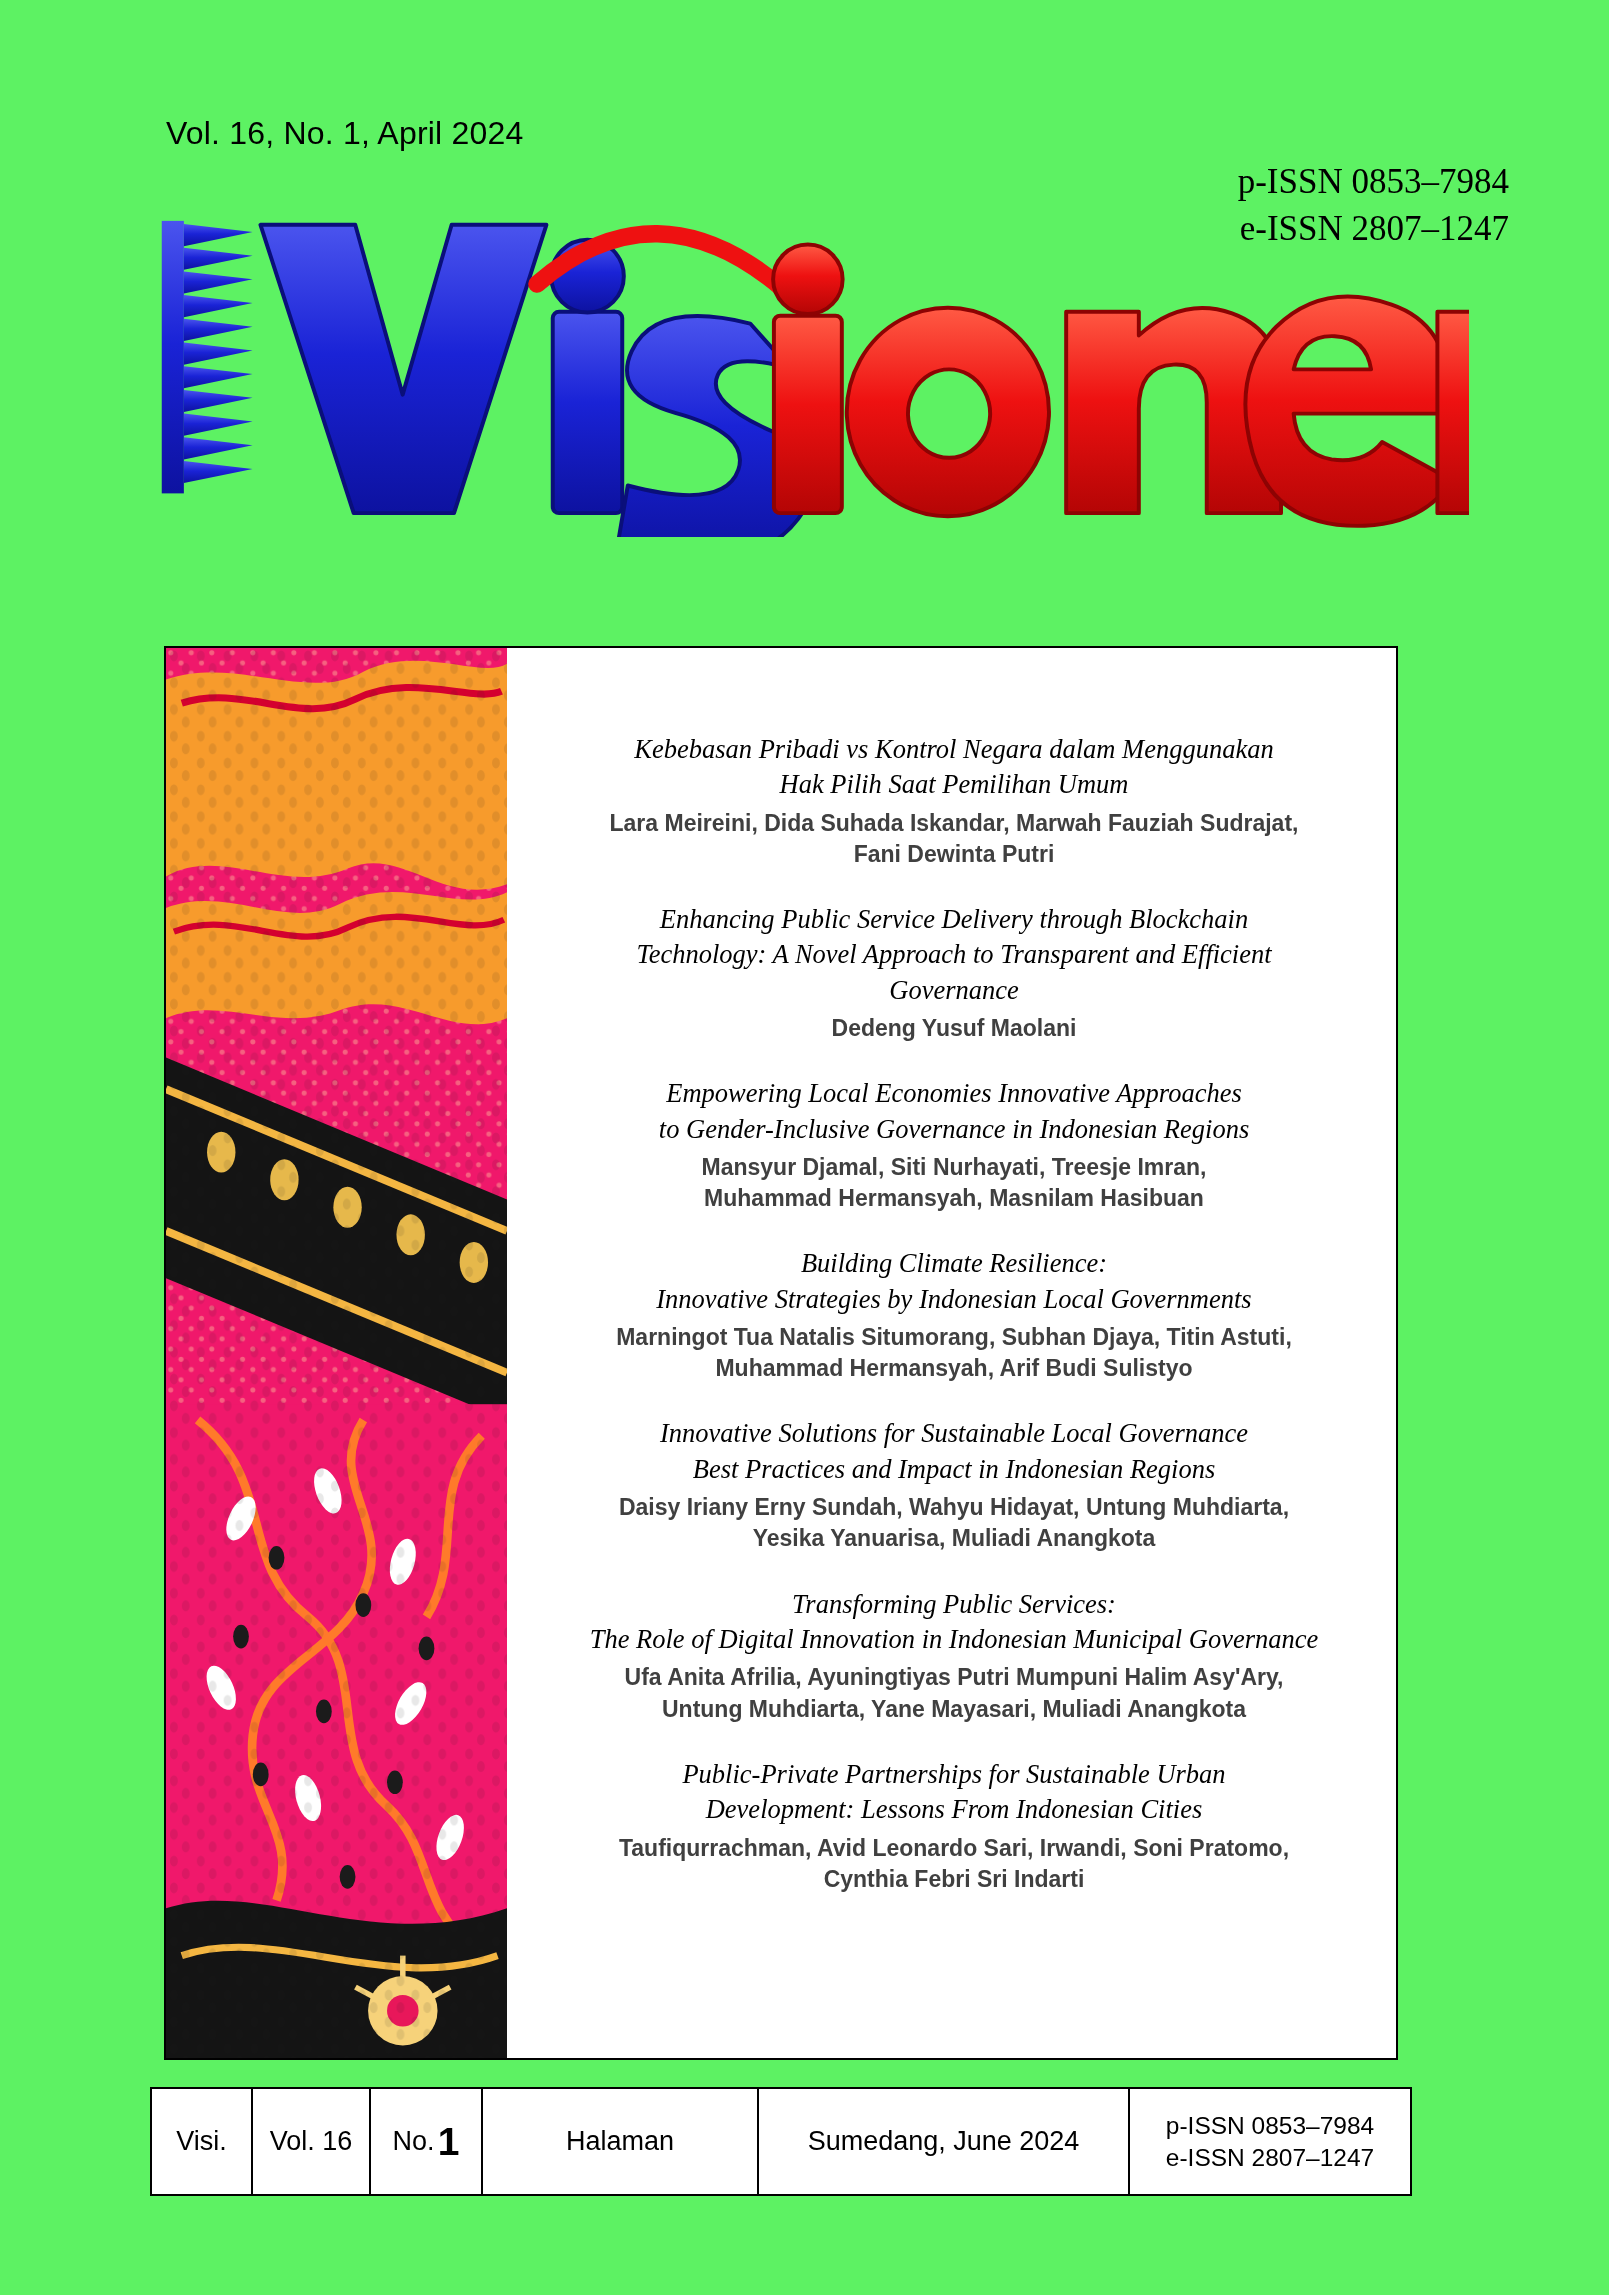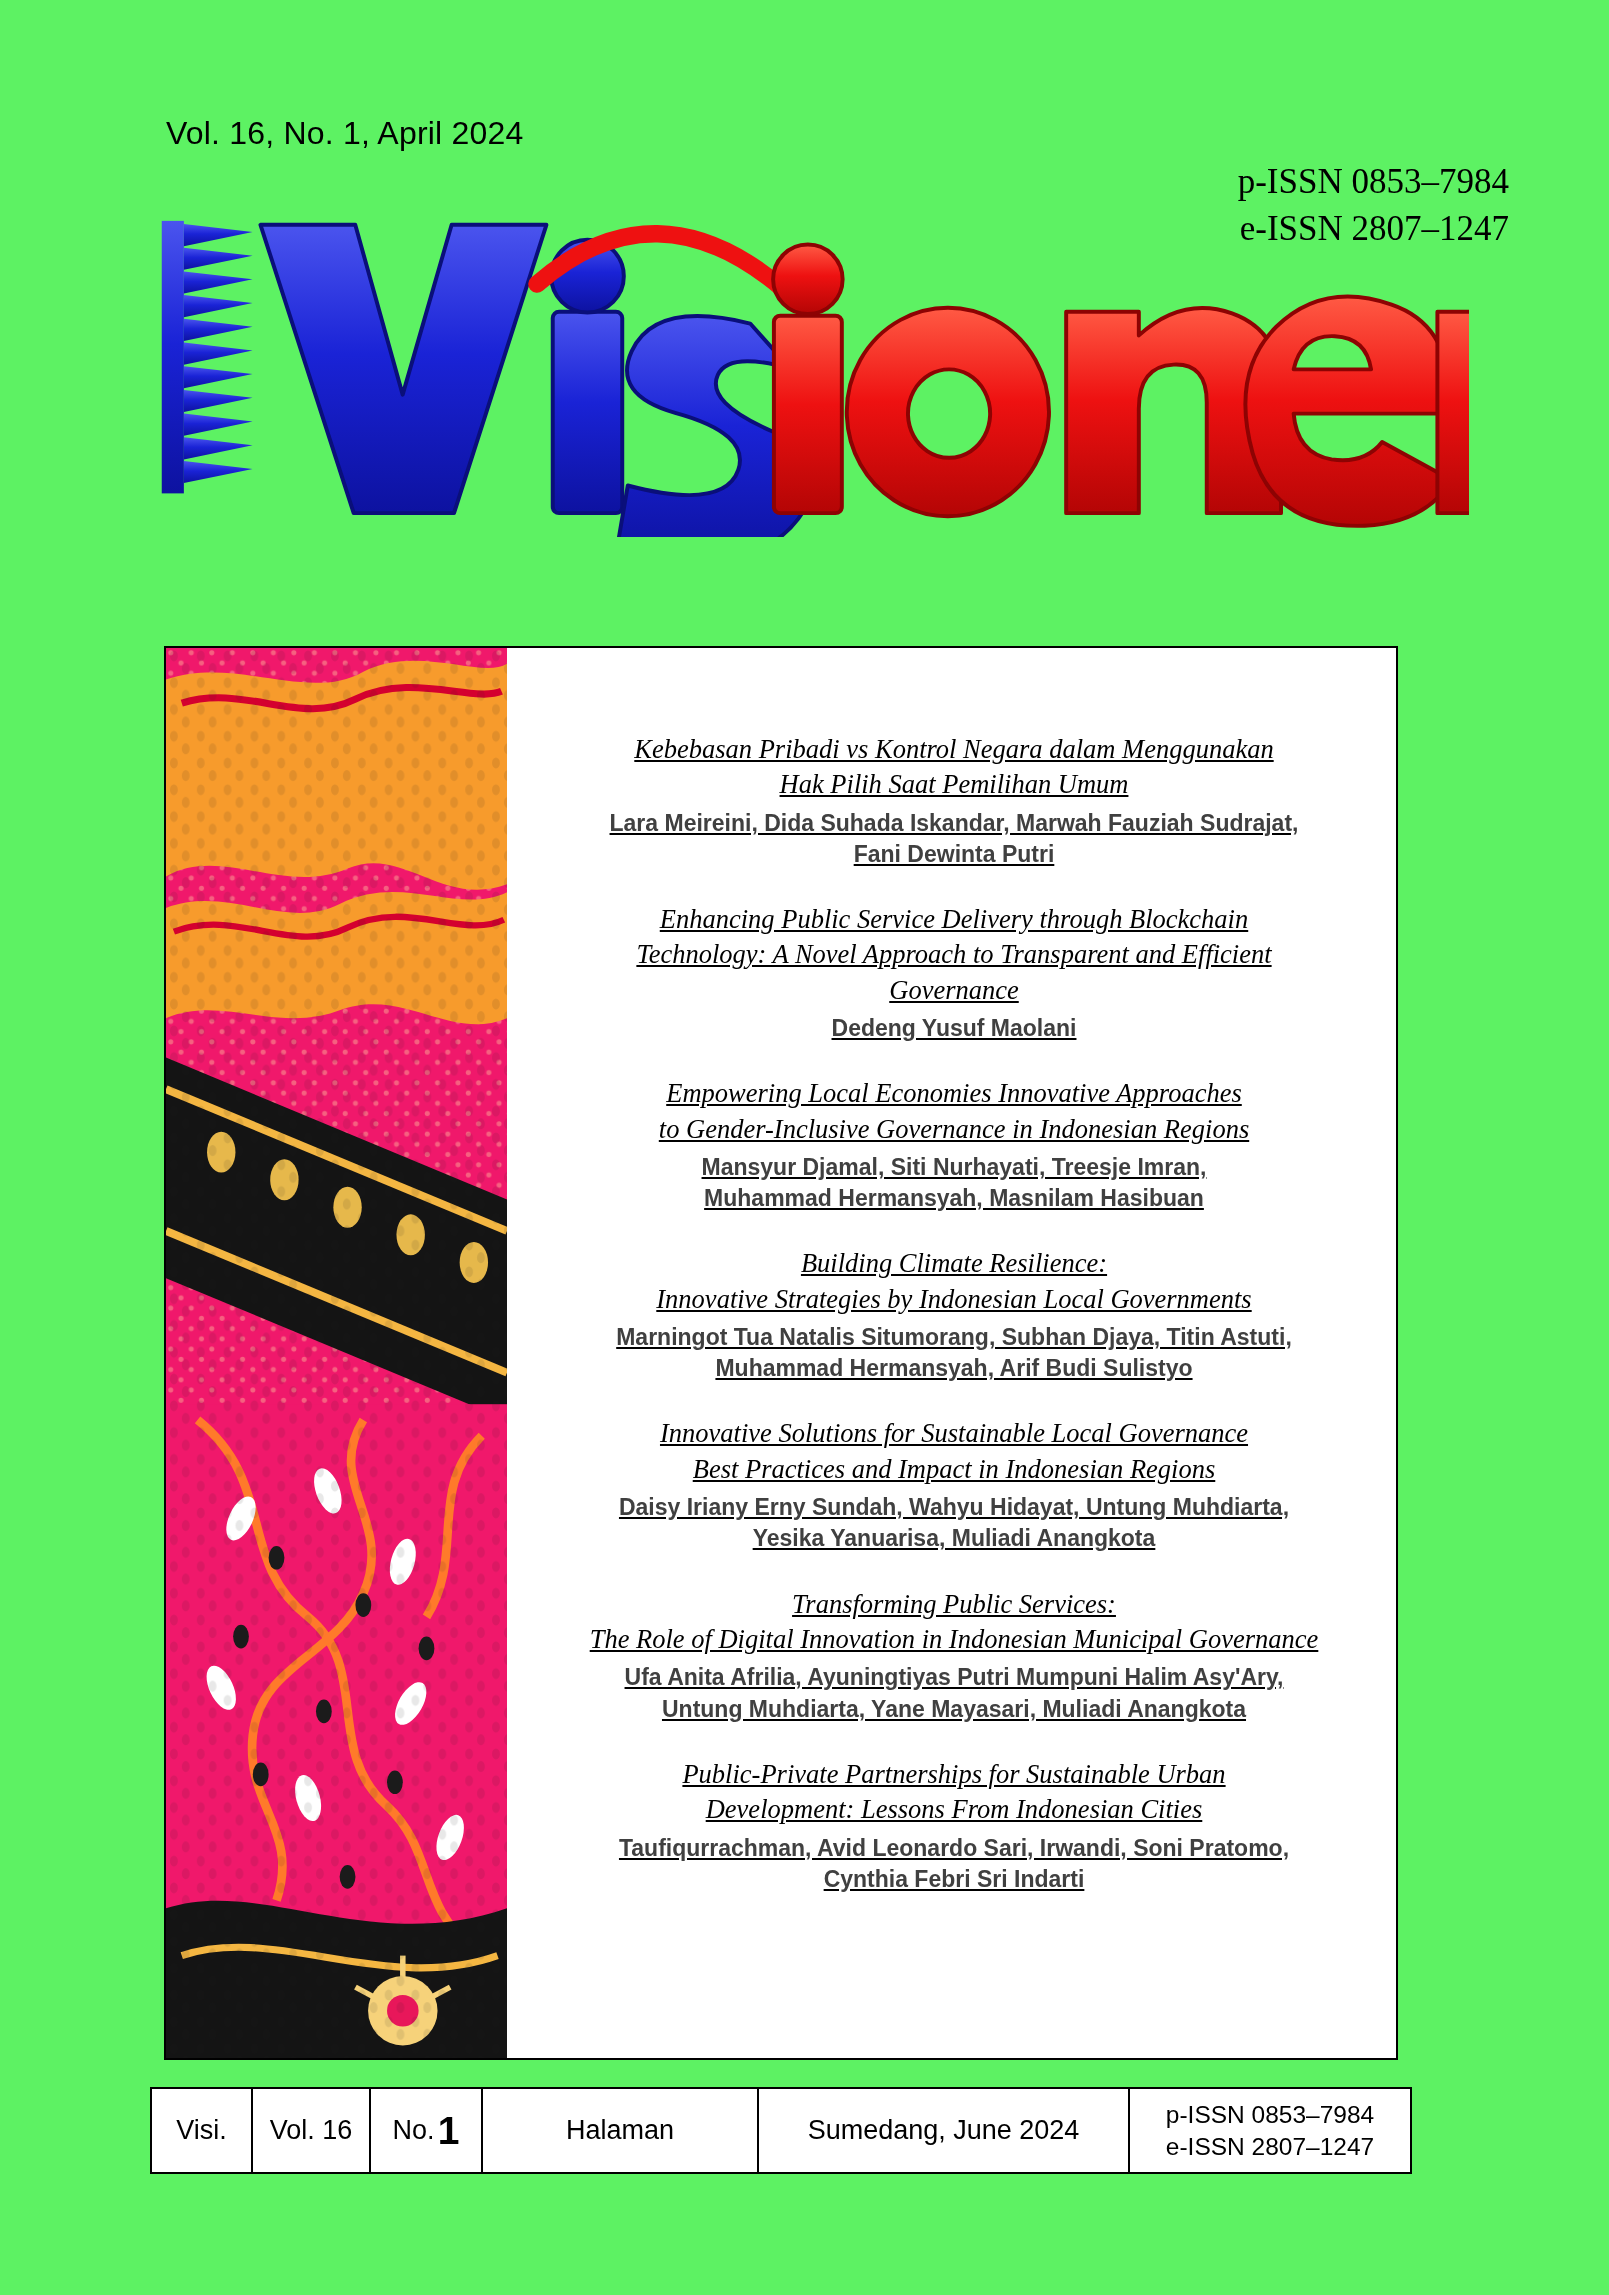--- a/index.html
+++ b/index.html
@@ -84,21 +84,21 @@
     overflow: hidden;
     background: #e8175a;
   }
   .batik svg { display: block; width: 100%; height: 100%; }
 
   .toc {
     flex: 1;
     padding: 84px 46px 32px 51px;
     box-sizing: border-box;
   }
-  .entry { margin-bottom: 32px; text-align: center; text-decoration: underline; }
+  .entry { margin-bottom: 32px; text-align: center; }
   .entry:last-child { margin-bottom: 0; }
   .entry .title {
     font-family: "Liberation Serif", serif;
     font-style: italic;
     font-size: 26.5px;
     line-height: 1.33;
     color: #000;
   }
   .entry .authors {
     margin-top: 5.5px;
@@ -108,21 +108,21 @@
     line-height: 1.35;
     color: #404040;
   }
 
   
   .footer-strip {
     position: absolute;
     left: 150px;
     top: 2087px;
     width: 1262px;
-    height: 87px;
+    height: 109px;
     display: flex;
     border: 2.4px solid #000;
     box-sizing: border-box;
     background: #fff;
   }
   .fcell {
     border-right: 2.4px solid #000;
     display: flex;
     align-items: center;
     justify-content: center;

